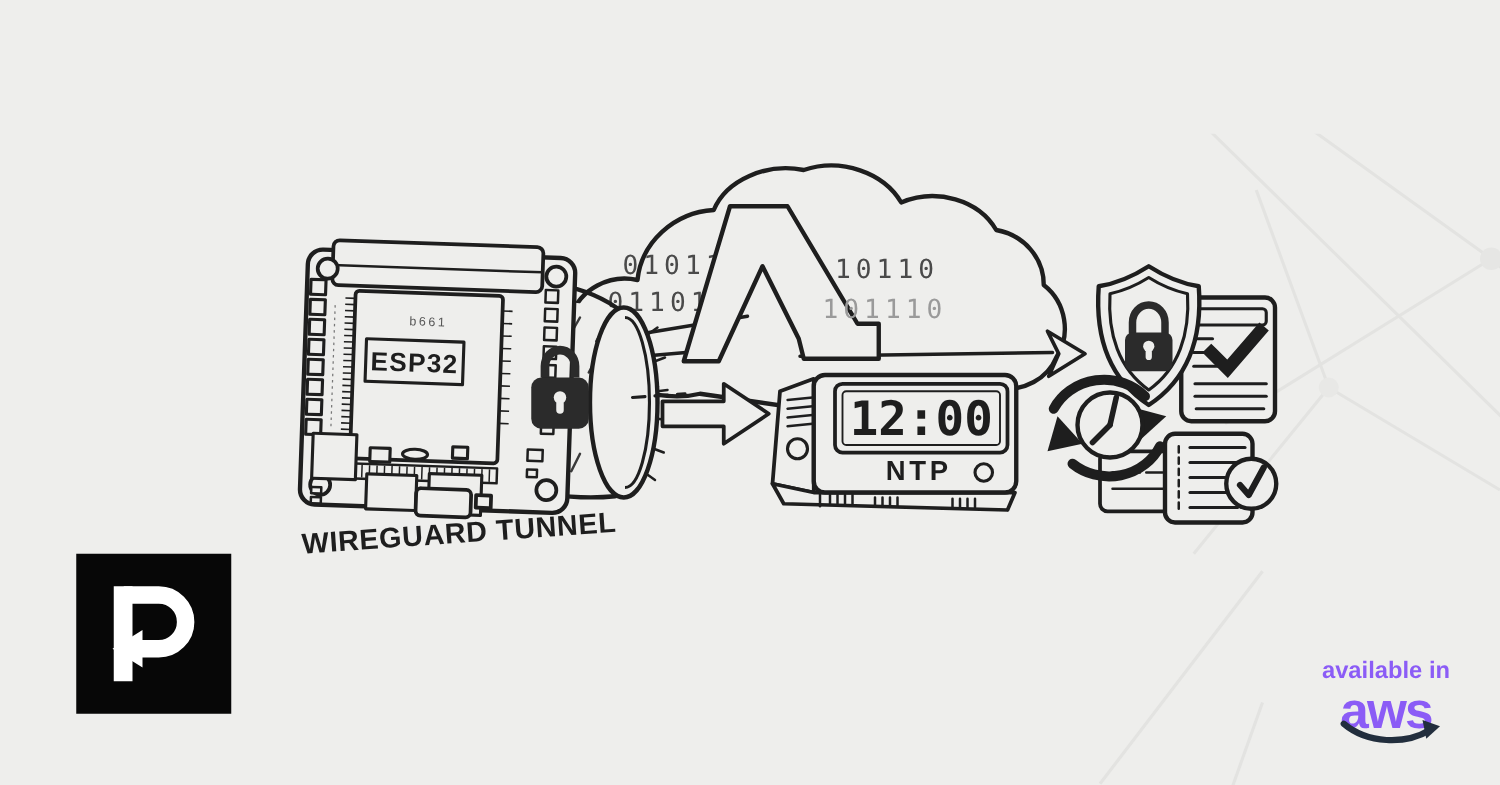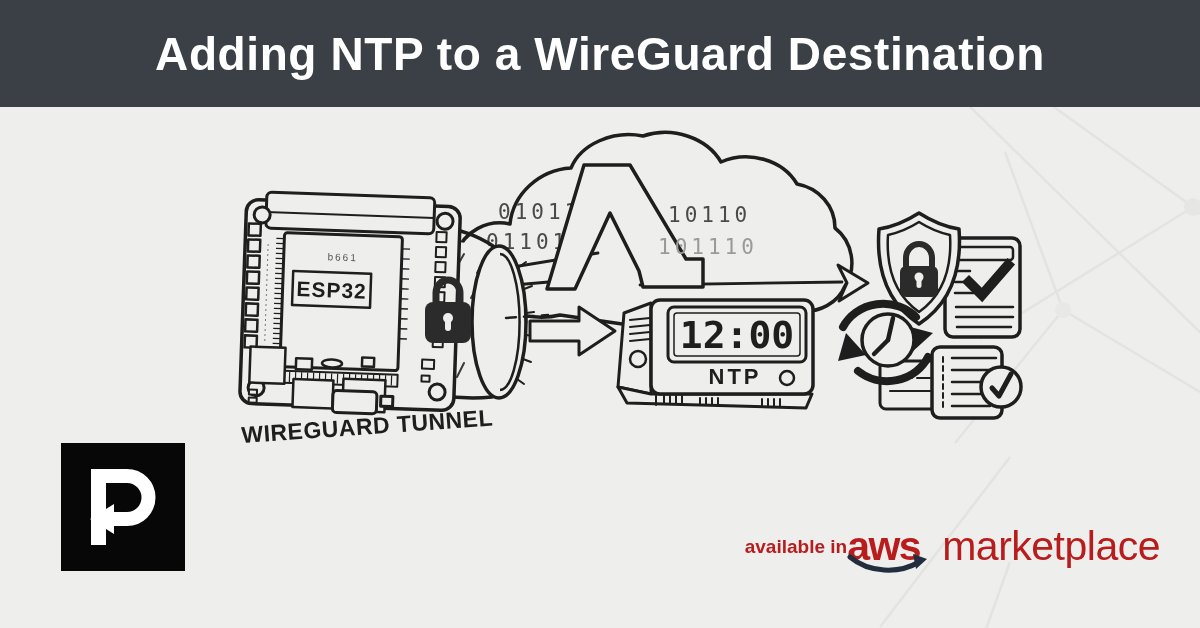--- a/index.html
+++ b/index.html
@@ -8,38 +8,35 @@
   .title-bar{position:absolute;top:0;left:0;width:1200px;height:107px;
     background:#3b4046;display:flex;align-items:center;justify-content:center;}
   .title-bar h1{margin:0;color:#ffffff;font-size:46px;font-weight:700;
     letter-spacing:.6px;font-family:"Liberation Sans",sans-serif;}
   .illustration{position:absolute;top:107px;left:0;width:1200px;height:521px;}
   .logo-square{position:absolute;left:61px;top:443px;width:124px;height:128px;
     background:#070707;}
   .site-url{position:absolute;left:30px;top:578px;font-size:24px;font-weight:700;
     color:#7f7f7f;letter-spacing:.3px;}
   .aws-badge{position:absolute;right:40px;top:526px;display:flex;
-    flex-direction:row;align-items:center;color:#b91c1c;}
+    flex-direction:column;align-items:center;color:#8b5cf6;}
   .aws-tagline{font-size:19px;font-weight:700;margin-bottom:0px;}
   .aws-row{display:flex;align-items:baseline;gap:22px;line-height:1;}
   .aws-brand-wrap{position:relative;display:inline-block;}
   .aws-brand{font-size:41px;font-weight:700;letter-spacing:-1.5px;}
   .aws-smile{position:absolute;left:0px;bottom:-12px;}
   .aws-product{font-size:41px;font-weight:400;letter-spacing:-.5px;}
   svg text{font-family:"Liberation Sans",sans-serif;}
   .mono{font-family:"DejaVu Sans Mono",monospace;}
 </style>
 </head>
 <body>
 
 <div class="banner">
 
-  <div class="title-bar">
-    <h1>Adding NTP to a WireGuard Destination</h1>
-  </div>
 
   <svg class="illustration" viewBox="0 0 1200 521" fill="none">
 
     <g stroke="#e3e3e1" stroke-width="2.5" fill="none">
       <path d="M 1040,-10 L 1193,100 L 980,232"></path>
       <path d="M 1193,100 L 1262,162"></path>
       <path d="M 1005,45 L 1063,203 L 1200,285"></path>
       <path d="M 1063,203 L 955,336"></path>
       <path d="M 955,-15 L 1262,286"></path>
       <path d="M 880,520 L 1010,350"></path>
@@ -292,17 +289,16 @@
   <div class="aws-badge">
     <div class="aws-tagline">available in</div>
     <div class="aws-row">
       <span class="aws-brand-wrap">
         <span class="aws-brand">aws</span>
         <svg class="aws-smile" width="82" height="26" viewBox="0 0 82 26">
           <path d="M 3,4 C 22,20 52,21 72,9" stroke="#222e3d" stroke-width="5" fill="none" stroke-linecap="round"></path>
           <polygon points="66,1 80,6 69,16" fill="#222e3d"></polygon>
         </svg>
       </span>
-      <span class="aws-product">marketplace</span>
     </div>
   </div>
 
 </div>
 
 </body></html>

